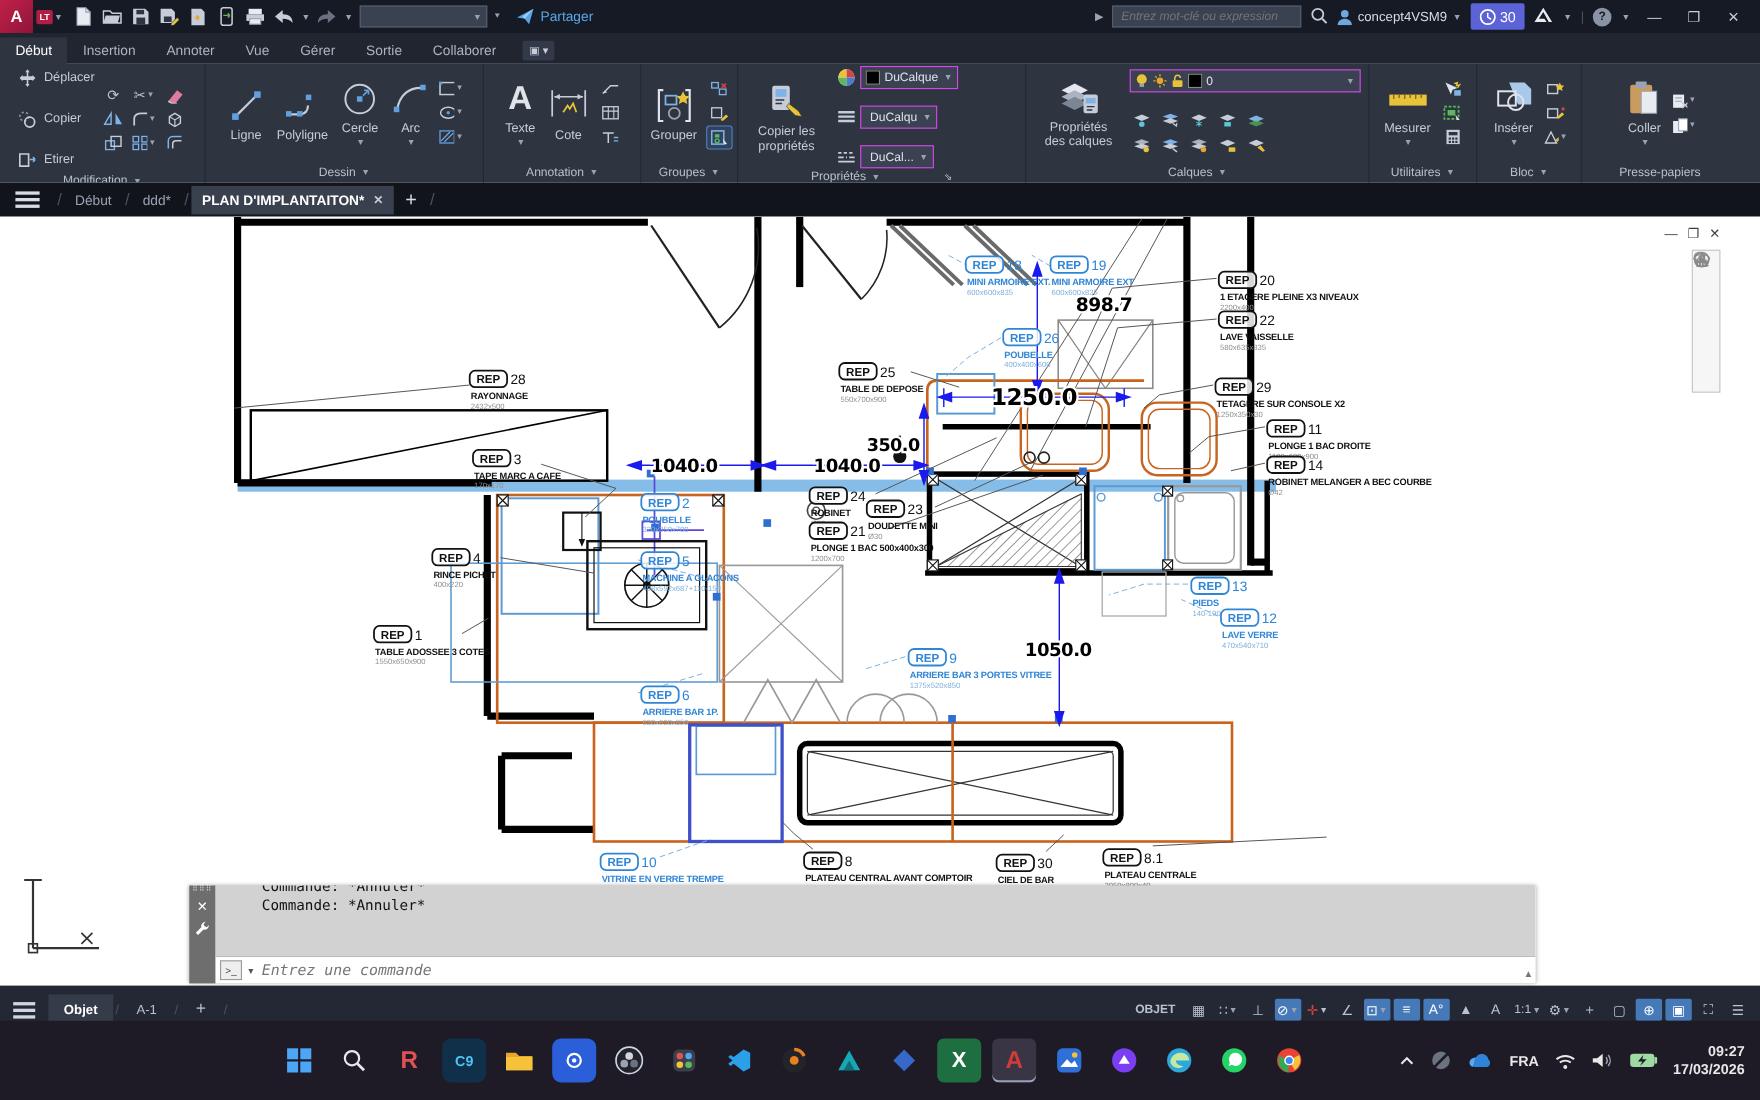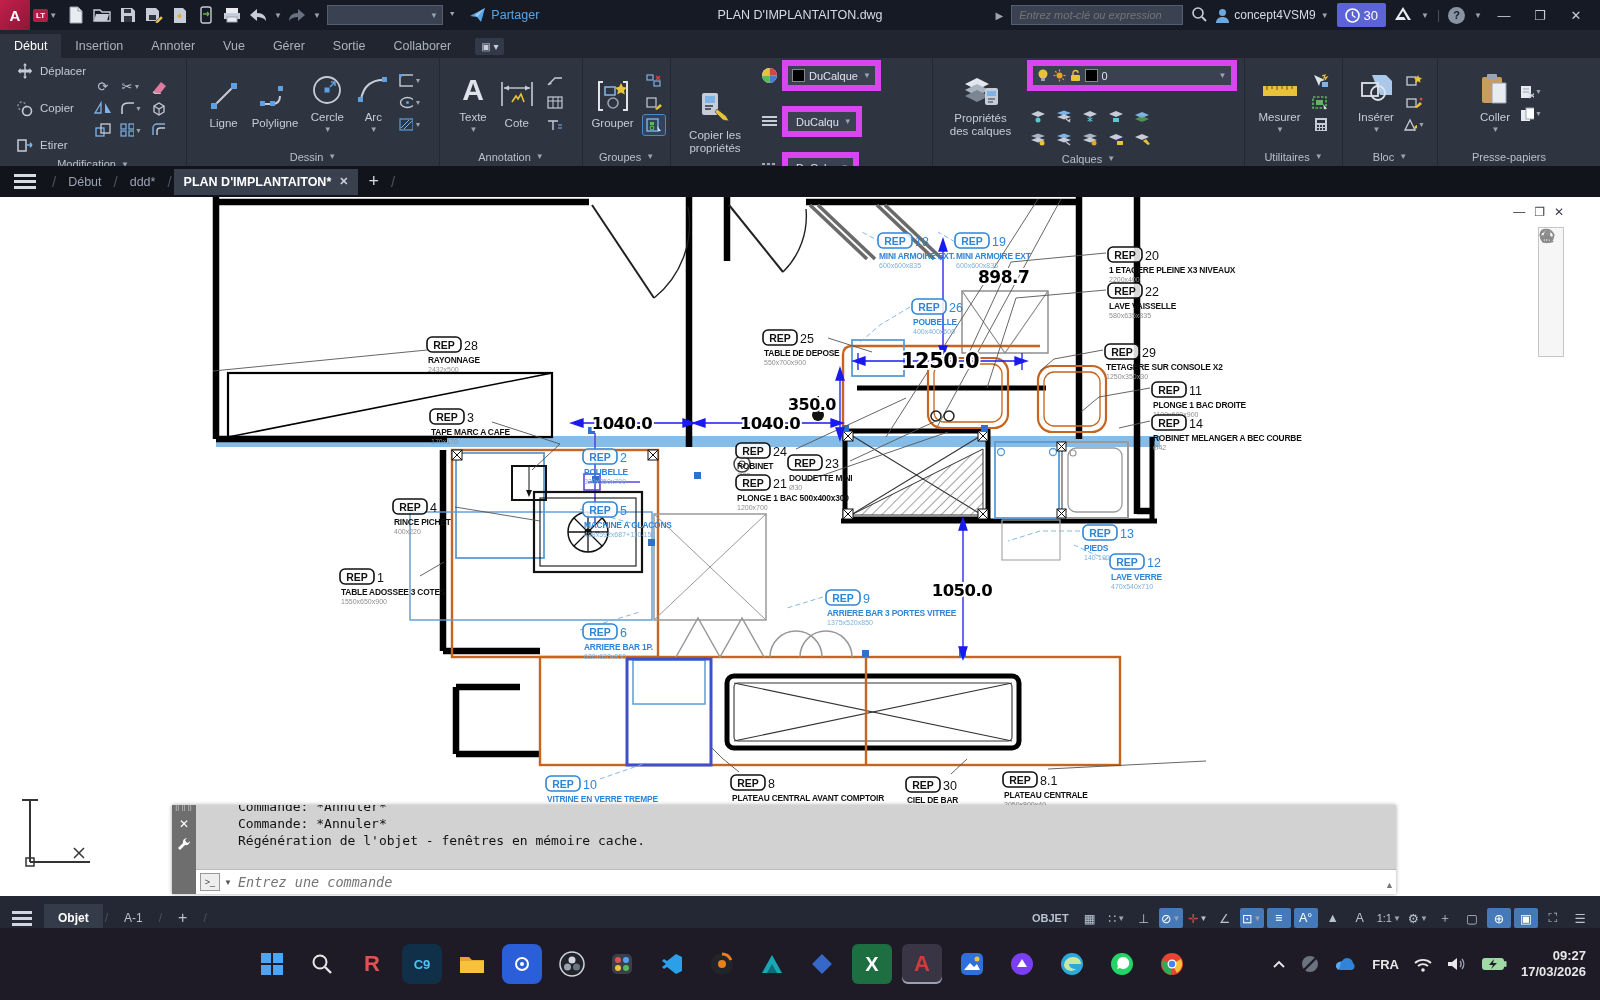--- a/index.html
+++ b/index.html
@@ -33,21 +33,21 @@
   .pnl-cap{height:19px;display:flex;align-items:center;justify-content:center;gap:4px;font-size:11px;color:#b8c0cc;}
   .bb{display:flex;flex-direction:column;align-items:center;justify-content:center;gap:2px;font-size:11.5px;padding:0 3px;}
   .bb .bicon{height:38px;display:flex;align-items:center;justify-content:center;}
   .mcol{display:flex;flex-direction:column;gap:15px;}
   .mrow{display:flex;align-items:center;gap:6px;font-size:11.5px;height:22px;}
   .sic{display:flex;flex-direction:column;gap:2px;align-items:center;}
   .si{width:22px;height:20px;display:flex;align-items:center;justify-content:center;font-size:13px;color:#b9c2d2;}
   .si .caret{font-size:7px;}
   .si.blue{color:#7fb2e5;}
   .si.sel{outline:1.5px solid #4e88c8;background:#31425a;border-radius:2px;}
-  .fld{height:19px;background:#3a4150;border:6px solid #d946ef;display:flex;align-items:center;font-size:11px;color:#dfe3ea;padding:0 4px;gap:4px;}
+  .fld{height:19px;background:#3a4150;border:1px solid #d946ef;display:flex;align-items:center;font-size:11px;color:#dfe3ea;padding:0 4px;gap:4px;}
   .fld .grow{flex:1;}
   .prow{display:flex;align-items:center;gap:4px;}
   .lyr-rows{display:flex;flex-direction:column;gap:3px;}
   .lyr-row{display:flex;gap:4px;}
   .two-line{width:74px;text-align:center;line-height:1.1;font-size:11.5px;}
   
   .filetabs{position:absolute;left:0;top:166px;width:1600px;height:31px;background:#11141b;display:flex;align-items:center;color:#9aa3b2;font-size:12.5px;}
   .ft-burger{margin:0 14px;display:flex;flex-direction:column;gap:3px;}
   .ft-burger span{display:block;width:22px;height:3px;background:#d6dbe4;}
   .ftab{padding:6px 10px;display:flex;align-items:center;gap:8px;}
@@ -177,21 +177,20 @@
         <span class="caret">▼</span>
       </div>
     <span class="caret" style="margin-left:6px">⯆</span>
     <div class="share">
       <svg width="17" height="17">
           <path d="M1 9L16 1l-4 14-4-5z" fill="#58a6e8"></path>
           <path d="M8 10l8-9-10 7z" fill="#9fcdf2"></path>
         </svg>
       <span>Partager</span>
     </div>
-    <div class="doc-title">PLAN D'IMPLANTAITON.dwg</div>
     <div class="tb-right">
       <span style="color:#9aa3b2;font-size:10px">▶</span>
       <div class="search-box">
         <input placeholder="Entrez mot-clé ou expression" style="">
       </div>
       <span><svg width="16" height="16">
             <circle cx="7" cy="7" r="5" fill="none" stroke="#c8cdd8" stroke-width="1.6"></circle>
             <line x1="11" y1="11" x2="15" y2="15" stroke="#c8cdd8" stroke-width="1.8"></line>
           </svg></span>
       <div class="user">
@@ -1278,21 +1277,20 @@
       <span class="dots">⠿⠿⠿</span>
       <span style="font-size:12px">✕</span>
       <svg width="14" height="14">
           <path d="M10 1a4 4 0 00-4 5L1 11l2 2 5-5a4 4 0 005-4l-2 2-2-1-1-2z" fill="#fff"></path>
         </svg>
     </div>
     <div class="cmd-main">
       <div class="cmd-hist">
         <div>Commande: *Annuler*</div>
         <div>Commande: *Annuler*</div>
-        <div>Régénération de l'objet - fenêtres en mémoire cache.</div>
       </div>
       <div class="cmd-input-row">
         <span class="cmd-prompt-ico">&gt;_</span>
         <span style="font-size:8px;color:#555">▼</span>
         <input placeholder="Entrez une commande" style="">
       </div>
       <span class="cmd-scroll">▲</span>
     </div>
   </div>
 

